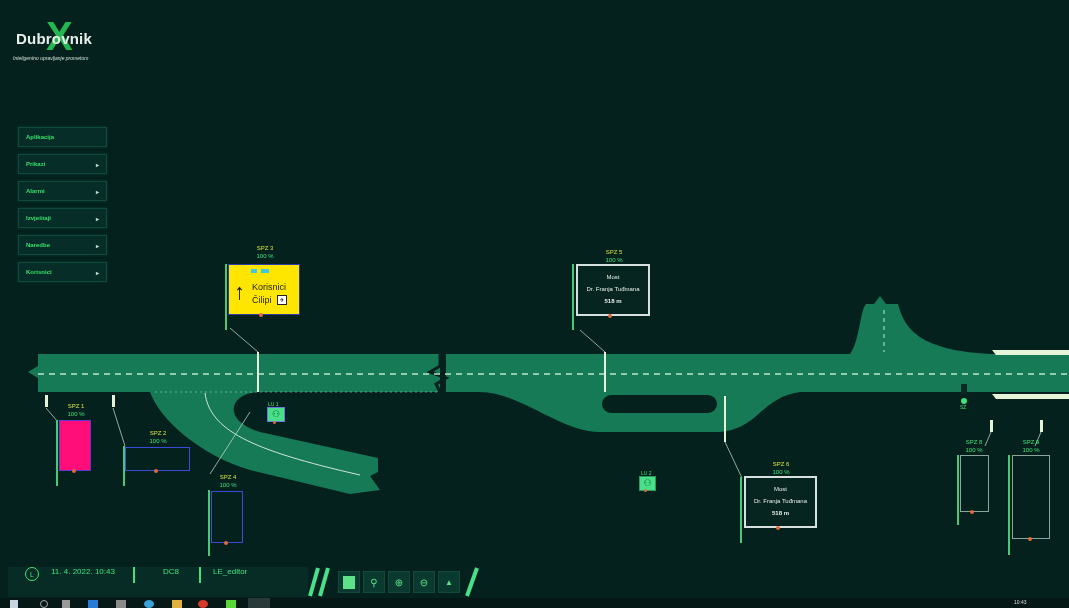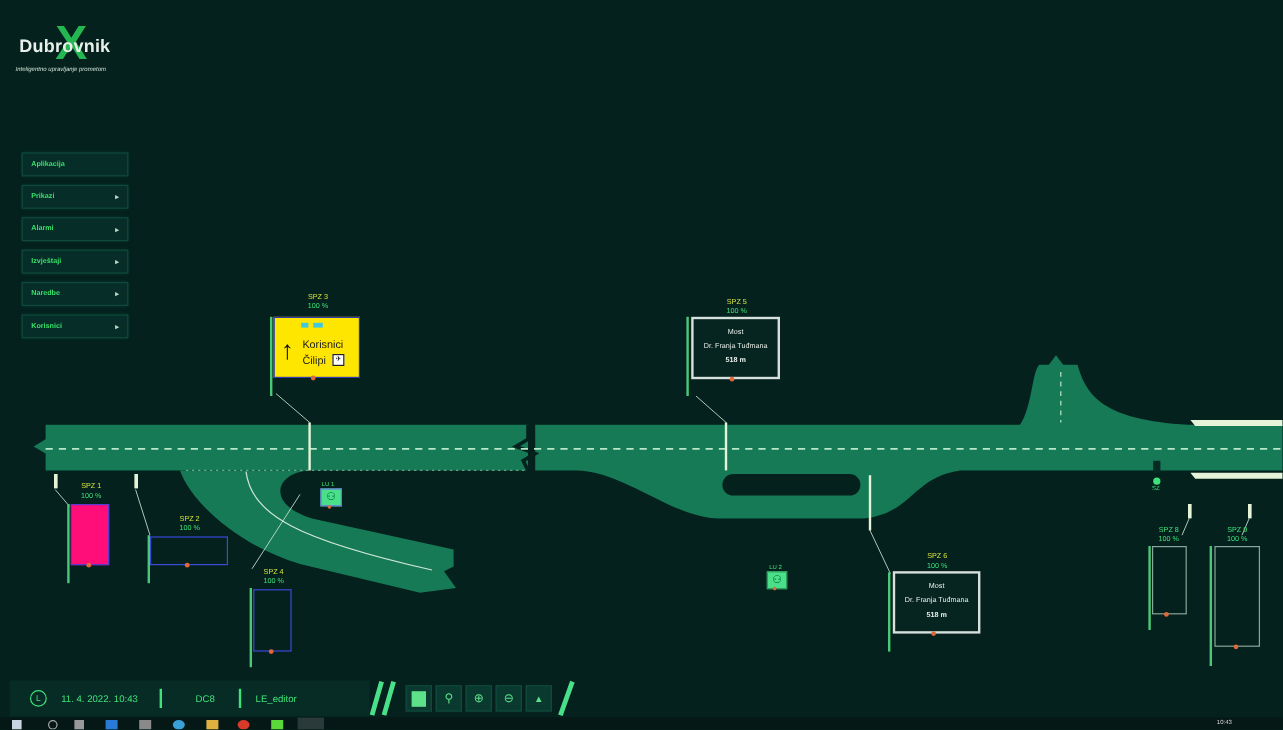--- a/index.html
+++ b/index.html
@@ -13,21 +13,21 @@
   .menu-item{height:20px;margin-bottom:7px;background:#062d27;border:1px solid #0f4a3d;box-shadow:0 0 3px #0a3a30;color:#37e06b;font-size:6px;font-weight:bold;display:flex;align-items:center;justify-content:space-between;padding:0 7px;box-sizing:border-box;cursor:pointer;}
   .menu-arrow{font-size:6px;color:#b8d8c4;}
   .road svg{display:block;}
   .sign-label{font-size:6px;text-align:center;line-height:8px;}
   .sign-label .name{color:#d6e33c;}
   .sign-label .pct{color:#3ee27a;}
   .vms{border:2px solid #d6e0dc;background:#062420;color:#e8efe9;text-align:center;box-sizing:border-box;}
   .vms div{font-size:6px;line-height:12px;}
   .post{background:#49c878;width:2px;}
   .dot{width:4px;height:4px;border-radius:50%;background:#e0683a;}
-  .statusbar{left:8px;top:567px;width:300px;height:30px;background:#072c25;display:flex;align-items:center;color:#3ee27a;font-size:8px;}
+  .statusbar{left:8px;top:567px;width:300px;height:30px;background:#072c25;display:flex;align-items:flex-start;color:#3ee27a;font-size:8px;}
   .sep{width:2px;height:16px;background:#3ee27a;}
   .toolbtn{width:22px;height:22px;background:#0a3a2f;border:1px solid #0f4a3d;color:#5de28a;font-size:10px;display:flex;align-items:center;justify-content:center;box-sizing:border-box;}
   .taskbar{left:0;top:598px;width:1069px;height:10px;background:#061815;}
   .tb-icon{position:absolute;top:600px;width:10px;height:8px;}
 </style>
 </head>
 <body>
 
 <div class="abs logo">
   <span class="logo-x">X</span>

